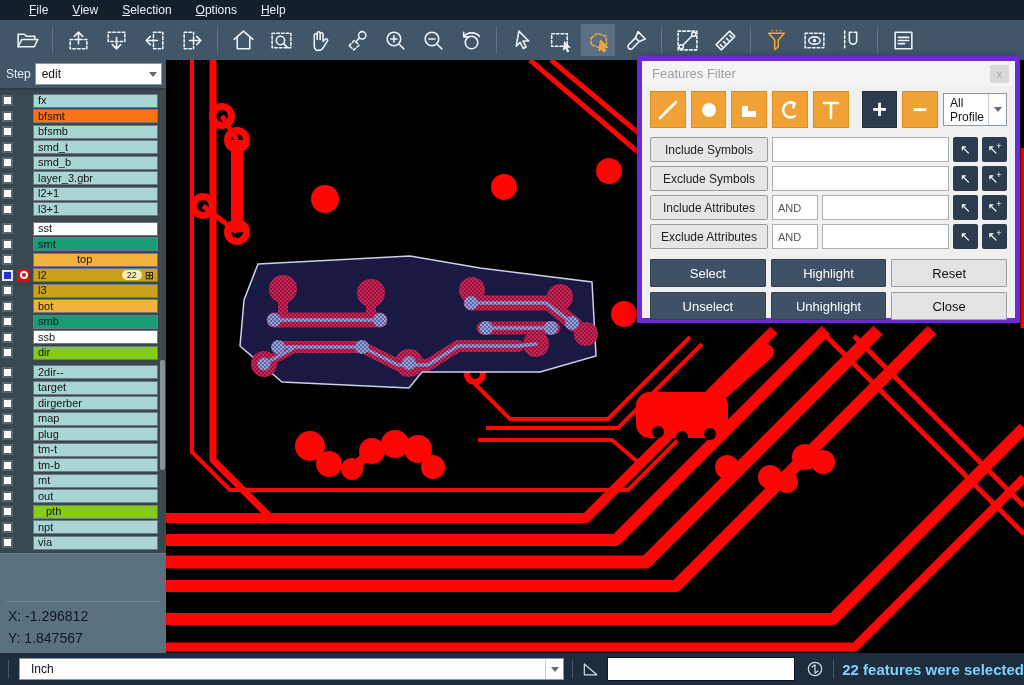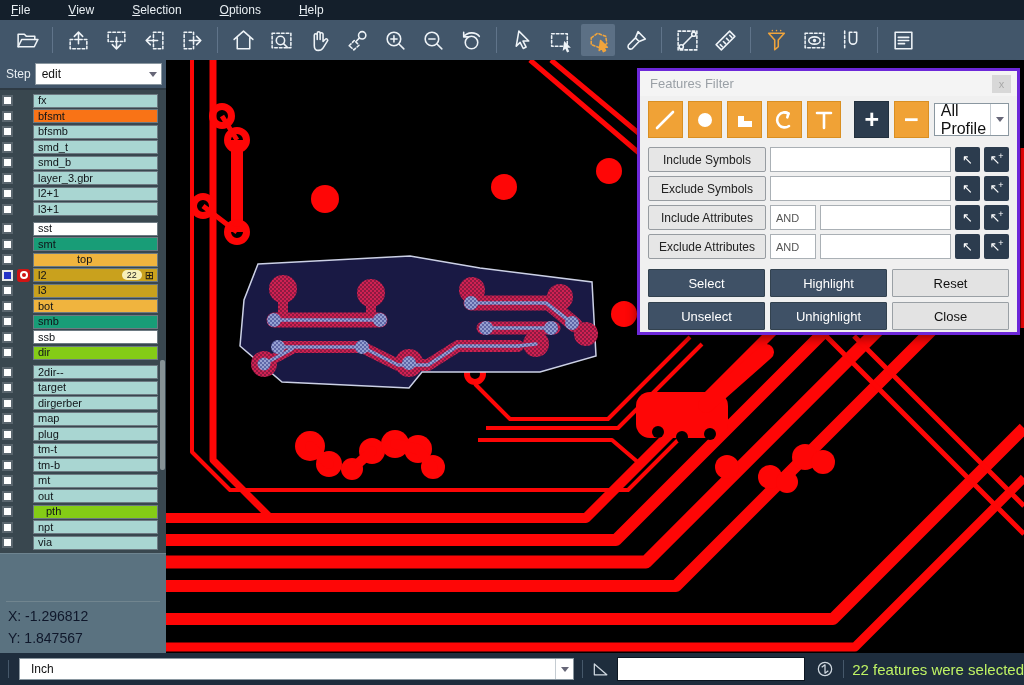--- a/index.html
+++ b/index.html
@@ -1,21 +1,21 @@
 <!DOCTYPE html>
 <html><head>
 <meta charset="utf-8">
 <style>
   * { margin:0; padding:0; box-sizing:border-box; }
   html,body { width:1024px; height:685px; overflow:hidden; background:#000;
               font-family:"Liberation Sans", sans-serif; }
 
   
   #menubar { position:absolute; left:0; top:0; width:1024px; height:20px;
-             background:#141f2b; display:flex; align-items:center; gap:20px; padding-left:2px; z-index:5;}
+             background:#141f2b; display:flex; align-items:center; gap:6px; padding-left:20px; z-index:5;}
   .menu-item { color:#e8eef2; font-size:12px; padding:2px 9px; cursor:default; }
   .menu-item::first-letter { text-decoration:underline; }
 
   
   #toolbar { position:absolute; left:0; top:20px; width:1024px; height:40px;
              background:#42566a; display:flex; align-items:center; padding-left:8px; z-index:5; }
   .tbtn { width:34px; height:32px; display:flex; align-items:center; justify-content:center; border-radius:2px; margin:0 2px; }
   .tbtn.active { background:#5c7085; }
   .tb { width:25px; height:25px; }
   .tb * { stroke:#eef3f7; fill:none; stroke-width:1.5; stroke-linecap:round; stroke-linejoin:round; }
@@ -53,22 +53,22 @@
   #lscroll { position:absolute; right:1px; top:300px; width:5px; height:110px; background:#c8d2d2; border-radius:2px; opacity:.55; }
   #coordpanel { position:absolute; left:0; bottom:0; width:166px; height:100px; background:#5a7280; border-top:1px solid #6e8490; }
   #coordpanel .divider { position:absolute; left:6px; right:6px; top:47px; height:1px; background:#71858f; }
   .coord { position:absolute; left:8px; color:#0f172a; font-size:14px; }
   #coordx { top:54px; } #coordy { top:76px; }
 
   
   #canvas { position:absolute; left:166px; top:60px; width:858px; height:593px; background:#000; }
 
   
-  #dialog { position:absolute; left:637px; top:68px; width:383px; height:267px; background:#f0f0f0;
-            border:3px solid #6d28d9; box-shadow:0 3px 10px rgba(0,0,0,.45); z-index:6; }
+  #dialog { position:absolute; left:637px; top:56px; width:383px; height:267px; background:#f0f0f0;
+            border:5px solid #6d28d9; box-shadow:0 3px 10px rgba(0,0,0,.45); z-index:6; }
   #dlg-title { height:25px; display:flex; align-items:center; padding:0 6px 0 10px; background:#f4f4f4; }
   #dlg-title span.t { flex:1; color:#9aa0a6; font-size:13px; }
   #dlg-close { width:19px; height:18px; background:#d8d8d8; color:#a9a9a9; font-size:11px;
                display:flex; align-items:center; justify-content:center; }
   #dlg-tools { display:flex; align-items:center; gap:5px; padding:5px 8px 7px 8px; }
   .fbtn { width:37px; height:37px; background:#f0a236; display:flex; align-items:center; justify-content:center; border:1px solid #d98f22;}
   .fbtn svg { width:24px; height:24px; }
   .fbtn svg * { stroke:#fff; fill:none; stroke-width:2.6; stroke-linecap:round; }
   .fbtn svg .f { fill:#fff; stroke:none; }
   .fbtn.navy { background:#2c3c4e; border-color:#22303e; color:#fff; font-size:25px; font-weight:bold; }
@@ -659,21 +659,21 @@
         </svg>
       </span>
     <span class="fbtn">
         <svg viewBox="0 0 24 24">
           <path d="M5 5h14M12 5v15" stroke-width="3"></path>
         </svg>
       </span>
     <span class="fbtn navy" style="margin-left:8px">+</span>
     <span class="fbtn minus">−</span>
     <span class="selbox" id="profile">
-      <span style="font-size:16px">All Profile</span>
+      <span style="font-size:12px">All Profile</span>
       <span class="chevbox">
           <span class="chev"></span>
         </span>
     </span>
   </div>
   <div>
 
       <div class="filter-row">
         <span class="flabel">Include Symbols</span>
 
@@ -734,14 +734,14 @@
   <span class="ssep"></span>
   <svg id="cornerico" viewBox="0 0 24 24">
       <path d="M4 19h15L4 6z"></path>
     </svg>
   <input id="cmdinput" style="">
   <svg id="syncico" viewBox="0 0 24 24">
       <circle cx="12" cy="12" r="8"></circle>
       <path d="M8 10l4-3 0 6M16 14l-4 3 0-6" stroke-width="1.2"></path>
     </svg>
   <span class="ssep"></span>
-  <span id="statusmsg" style="color: #bef264;">22 features were selected</span>
+  <span id="statusmsg" style="color: #7dd3fc; font-weight: bold;">22 features were selected</span>
 </div>
 
 </body></html>

